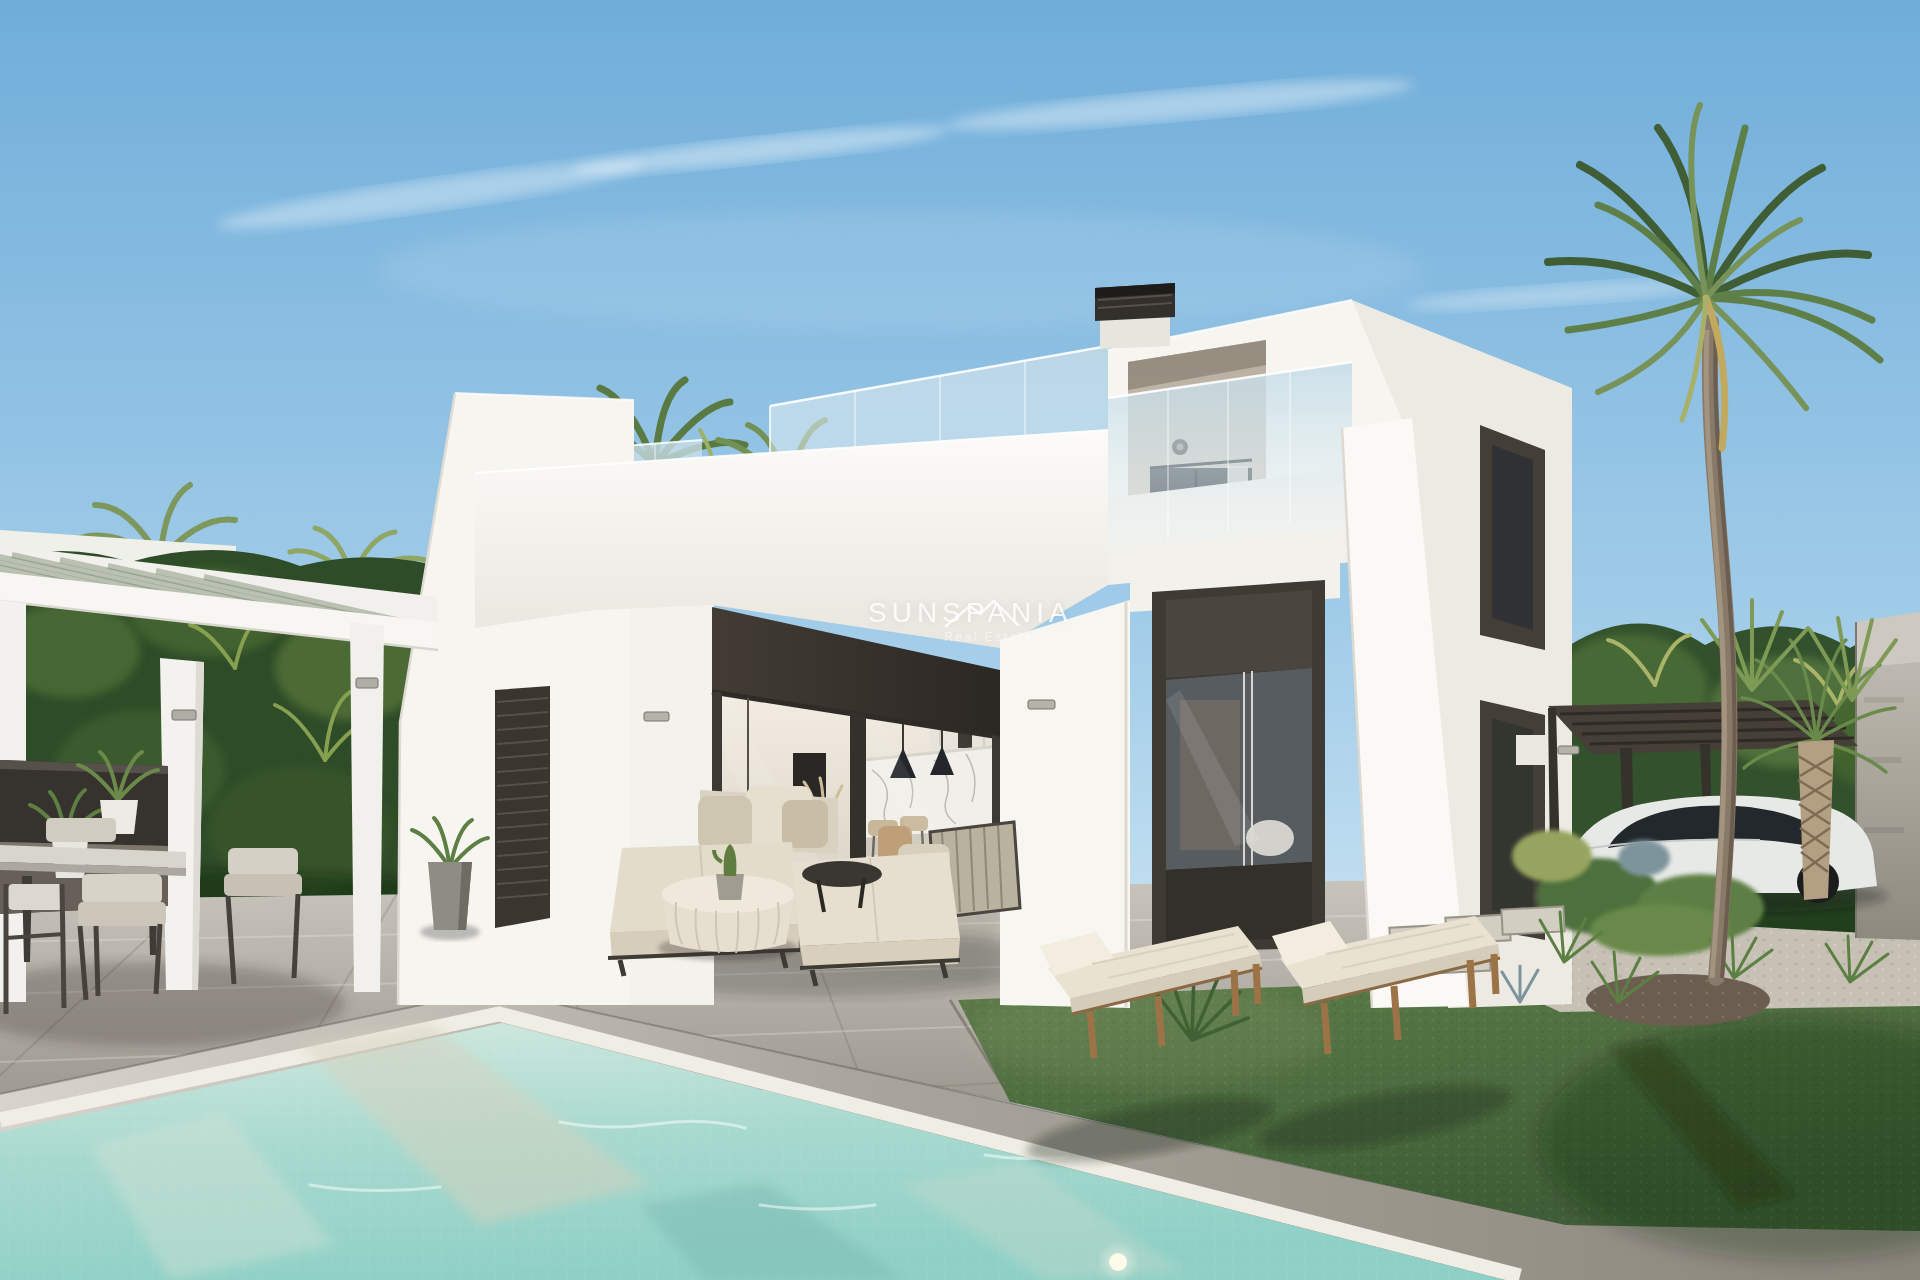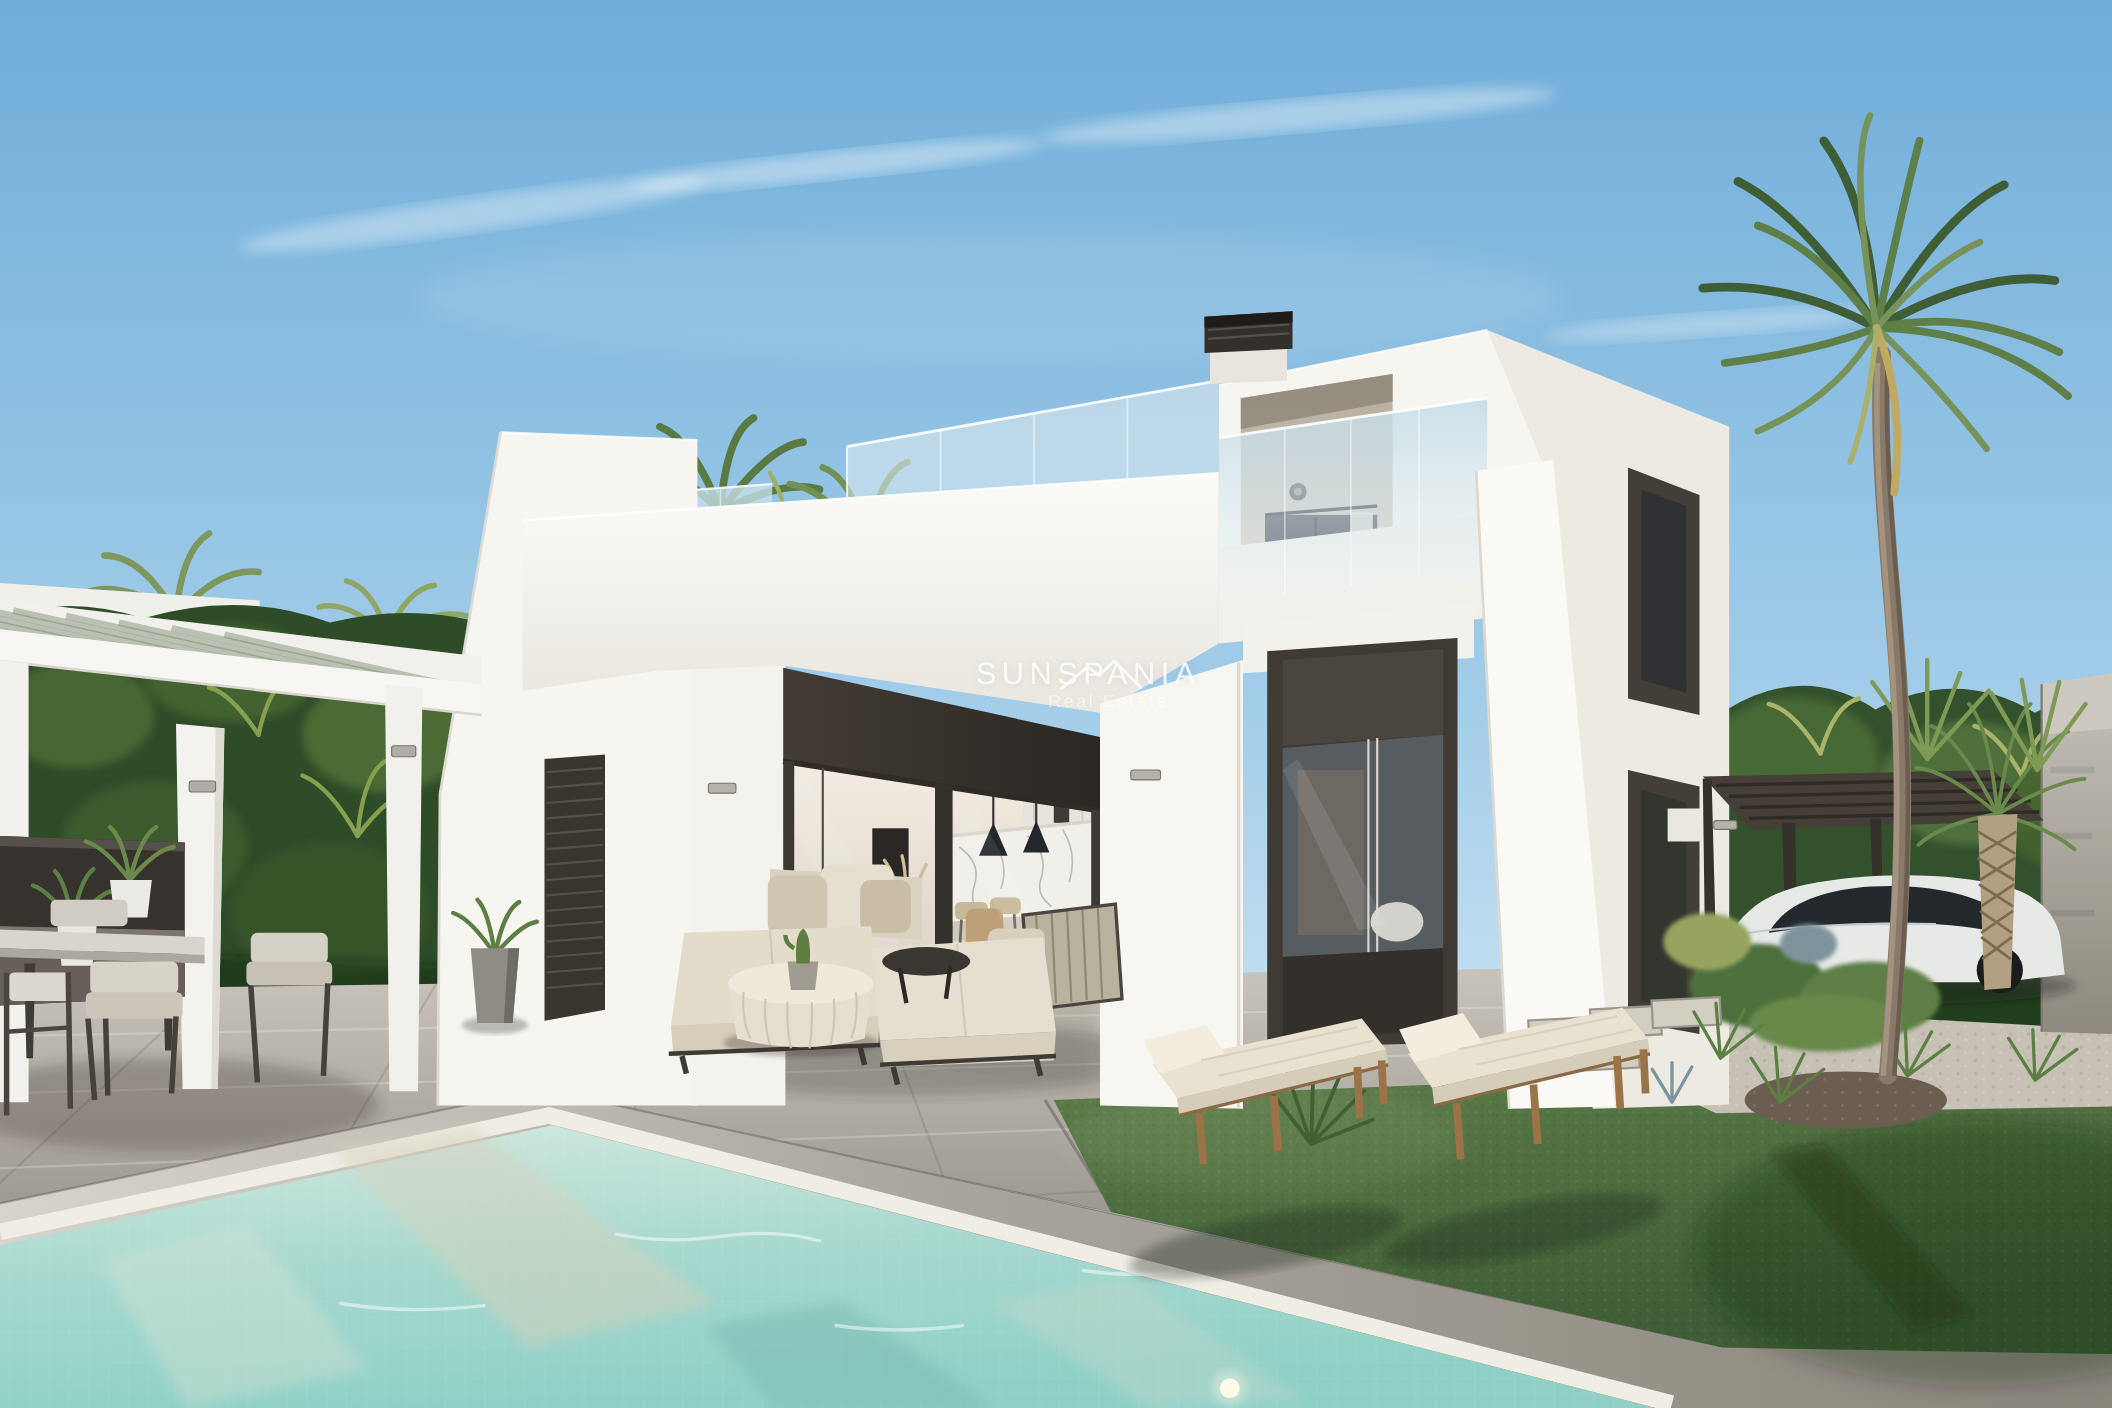--- a/index.html
+++ b/index.html
@@ -1,21 +1,21 @@
 <!DOCTYPE html>
 <html><head>
 <meta charset="utf-8">
 <style>
   html,body{margin:0;padding:0;background:#222;}
   .stage{position:relative;width:1920px;height:1280px;overflow:hidden;font-family:"Liberation Sans",sans-serif;}
   .stage svg{position:absolute;left:0;top:0;display:block;}
-  .watermark{position:absolute;left:887px;top:598px;width:184px;text-align:center;pointer-events:none;}
+  .watermark{position:absolute;left:868px;top:598px;width:184px;text-align:center;pointer-events:none;}
   .watermark .wm-icon{display:block;margin:0 8px 0 76px;}
   .watermark .brand{display:block;font-size:28px;font-weight:400;letter-spacing:5px;color:rgba(255,255,255,0.84);line-height:1.05;white-space:nowrap;text-shadow:0 0 8px rgba(40,40,40,0.12);}
-  .watermark .tagline{display:block;font-size:16px;letter-spacing:2.5px;color:rgba(255,255,255,0.55);margin:3px 0 0 58px;white-space:nowrap;}
+  .watermark .tagline{display:block;font-size:12px;letter-spacing:2.5px;color:rgba(255,255,255,0.55);margin:3px 0 0 58px;white-space:nowrap;}
 </style>
 </head>
 <body>
 
 <div class="stage">
 <svg width="1920" height="1280" viewBox="0 0 1920 1280" xmlns="http://www.w3.org/2000/svg">
 <defs>
   <linearGradient id="skyG" x1="0" y1="0" x2="0" y2="1">
     <stop offset="0" stop-color="#6fadd9"></stop>
           <stop offset="0.5" stop-color="#a3cde9"></stop>

